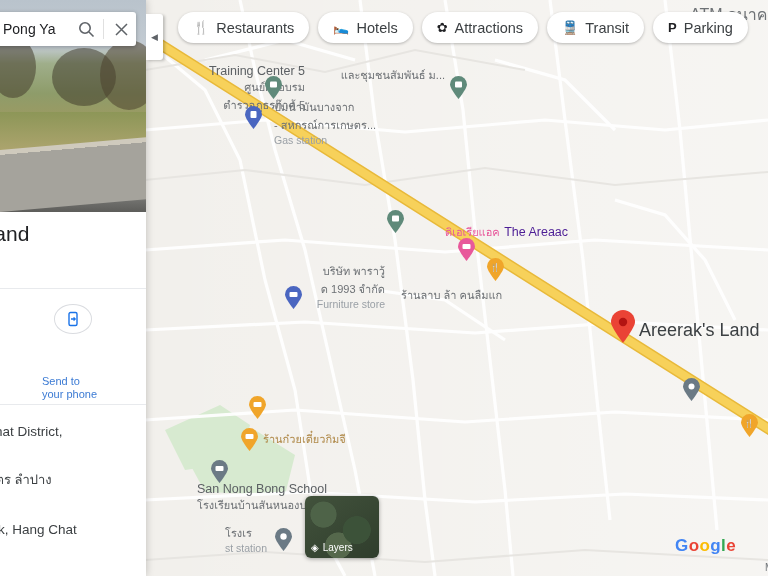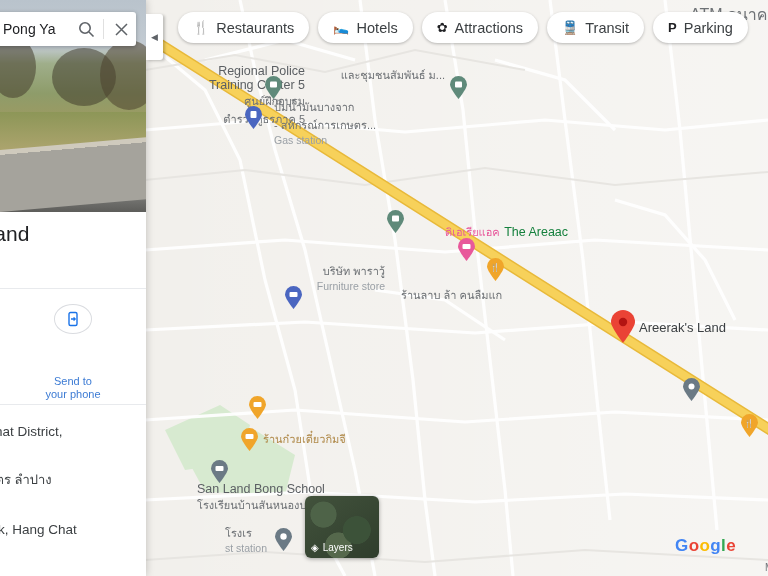--- a/index.html
+++ b/index.html
@@ -40,21 +40,21 @@
      font-size:21px;color:#202124;letter-spacing:.1px;white-space:nowrap;
      text-indent:-34px;}
   .panel-div{position:absolute;left:0;width:146px;height:1px;background:#e8eaed;}
   .actions{position:absolute;left:0;top:298px;width:146px;height:104px;
      display:flex;}
   .action{flex:1;display:flex;flex-direction:column;align-items:center;
      gap:5px;padding-top:6px;cursor:pointer;}
   .action .ring{width:36px;height:36px;border-radius:50%;
      border:1px solid #dadce0;display:flex;align-items:center;
      justify-content:center;color:#1a73e8;}
-  .action .lbl{font-size:11px;color:#3c7bd4;line-height:1.25;text-align:center;
+  .action .lbl{font-size:11px;color:#3c7bd4;line-height:1.25;
      max-width:62px;margin-top:36px;}
   .addr{position:absolute;left:0;width:146px;font-size:13.5px;color:#3c4043;
      white-space:nowrap;text-indent:-26px;line-height:1.2;}
   .addr.a1{top:424px;}
   .addr.a2{top:472px;font-size:13px;}
   .addr.a3{top:522px;}
 
   
   .searchbox{position:absolute;left:-6px;top:12px;width:142px;height:34px;
      background:#fff;border-radius:3px;box-shadow:0 1px 4px rgba(0,0,0,.3);
@@ -151,21 +151,20 @@
         <path d="M0 70 L90 55 L180 72 L270 50 L380 70"></path>
         <path d="M0 180 L100 170 L220 185 L340 168 L470 185 L623 172"></path>
         <path d="M0 560 L120 552 L280 562 L440 550 L623 560"></path>
       </g>
 
       <path d="M-20 22 L660 452" stroke="#e8b93a" stroke-width="11" fill="none" stroke-linecap="round"></path>
       <path d="M-20 22 L660 452" stroke="#f7d15a" stroke-width="8" fill="none" stroke-linecap="round"></path>
     </svg>
 
     <div class="lab right" style="left:-140px;top:64px;width:300px;">
-      <div class="en">Regional Police</div>
       <div class="en">Training Center 5</div>
       <div class="th">ศูนย์ฝึกอบรม</div>
       <div class="th">ตำรวจภูธรภาค 5</div>
     </div>
     <div class="pin" style="left:120px;top:76px;">
       <svg width="17" height="23" viewBox="0 0 17 23">
           <path d="M8.5 23C8.5 23 17 12.5 17 8.5A8.5 8.5 0 1 0 0 8.5C0 12.5 8.5 23 8.5 23Z" fill="#5f8a7a"></path>
           <rect x="5" y="5.5" width="7" height="6" rx="1" fill="#fff"></rect>
         </svg>
     </div>
@@ -194,31 +193,32 @@
 
     <div class="pin" style="left:242px;top:210px;">
       <svg width="17" height="23" viewBox="0 0 17 23">
           <path d="M8.5 23C8.5 23 17 12.5 17 8.5A8.5 8.5 0 1 0 0 8.5C0 12.5 8.5 23 8.5 23Z" fill="#5f8a7a"></path>
           <rect x="5" y="5.5" width="7" height="6" rx="1" fill="#fff"></rect>
         </svg>
     </div>
 
     <div class="lab" style="left:300px;top:222px;color:#e8589b;">
       <div class="th" style="display:inline;color:#e8589b;">ดิเอเรียแอค</div>
-      <div class="en" style="display:inline;color:#15803d;">The Areaac</div>
+      <div class="en" style="display:inline;color:#4c1d95;">The Areaac</div>
     </div>
     <div class="pin" style="left:313px;top:238px;">
       <svg width="17" height="23" viewBox="0 0 17 23">
           <path d="M8.5 23C8.5 23 17 12.5 17 8.5A8.5 8.5 0 1 0 0 8.5C0 12.5 8.5 23 8.5 23Z" fill="#e8589b"></path>
           <rect x="4.5" y="6" width="8" height="5" rx="1" fill="#fff"></rect>
         </svg>
     </div>
 
     <div class="lab right" style="left:55px;top:262px;width:185px;">
       <div class="th">บริษัท พาราวู้</div>
+      <div class="th">ด 1993 จำกัด</div>
       <div class="sub">Furniture store</div>
     </div>
     <div class="pin" style="left:140px;top:286px;">
       <svg width="17" height="23" viewBox="0 0 17 23">
           <path d="M8.5 23C8.5 23 17 12.5 17 8.5A8.5 8.5 0 1 0 0 8.5C0 12.5 8.5 23 8.5 23Z" fill="#4a66c0"></path>
           <rect x="4.5" y="6" width="8" height="5" rx="1" fill="#fff"></rect>
         </svg>
     </div>
 
     <div class="lab" style="left:256px;top:286px;">
@@ -231,21 +231,21 @@
         </svg>
     </div>
 
     <div class="pin" style="left:466px;top:310px;width:24px;height:33px;z-index:12;">
       <svg width="24" height="33" viewBox="0 0 24 33">
           <path d="M12 33C12 33 24 17.5 24 12A12 12 0 1 0 0 12C0 17.5 12 33 12 33Z" fill="#ea4335"></path>
           <circle cx="12" cy="12" r="4.2" fill="#b31412"></circle>
         </svg>
     </div>
     <div class="lab" style="left:494px;top:320px;">
-      <div class="en" style="font-size:13px;color:#3c4043;">Areerak's Land</div>
+      <div class="en" style="font-size:18px;color:#3c4043;">Areerak's Land</div>
     </div>
 
     <div class="pin" style="left:538px;top:378px;">
       <svg width="17" height="23" viewBox="0 0 17 23">
           <path d="M8.5 23C8.5 23 17 12.5 17 8.5A8.5 8.5 0 1 0 0 8.5C0 12.5 8.5 23 8.5 23Z" fill="#6b7a85"></path>
           <circle cx="8.5" cy="8.5" r="3" fill="#fff"></circle>
         </svg>
     </div>
     <div class="pin" style="left:596px;top:414px;">
       <svg width="17" height="23" viewBox="0 0 17 23">
@@ -271,21 +271,21 @@
         </svg>
     </div>
 
     <div class="pin" style="left:66px;top:460px;">
       <svg width="17" height="23" viewBox="0 0 17 23">
           <path d="M8.5 23C8.5 23 17 12.5 17 8.5A8.5 8.5 0 1 0 0 8.5C0 12.5 8.5 23 8.5 23Z" fill="#6b7a85"></path>
           <rect x="4.5" y="6" width="8" height="5" rx="1" fill="#fff"></rect>
         </svg>
     </div>
     <div class="lab" style="left:52px;top:482px;">
-      <div class="en">San Land Bong School</div>
+      <div class="en">San Nong Bong School</div>
       <div class="th">โรงเรียนบ้านสันหนองบง</div>
     </div>
 
     <div class="lab" style="left:80px;top:524px;">
       <div class="th">โรงเร</div>
       <div class="sub">st station</div>
     </div>
     <div class="pin" style="left:130px;top:528px;">
       <svg width="17" height="23" viewBox="0 0 17 23">
           <path d="M8.5 23C8.5 23 17 12.5 17 8.5A8.5 8.5 0 1 0 0 8.5C0 12.5 8.5 23 8.5 23Z" fill="#6b7a85"></path>

